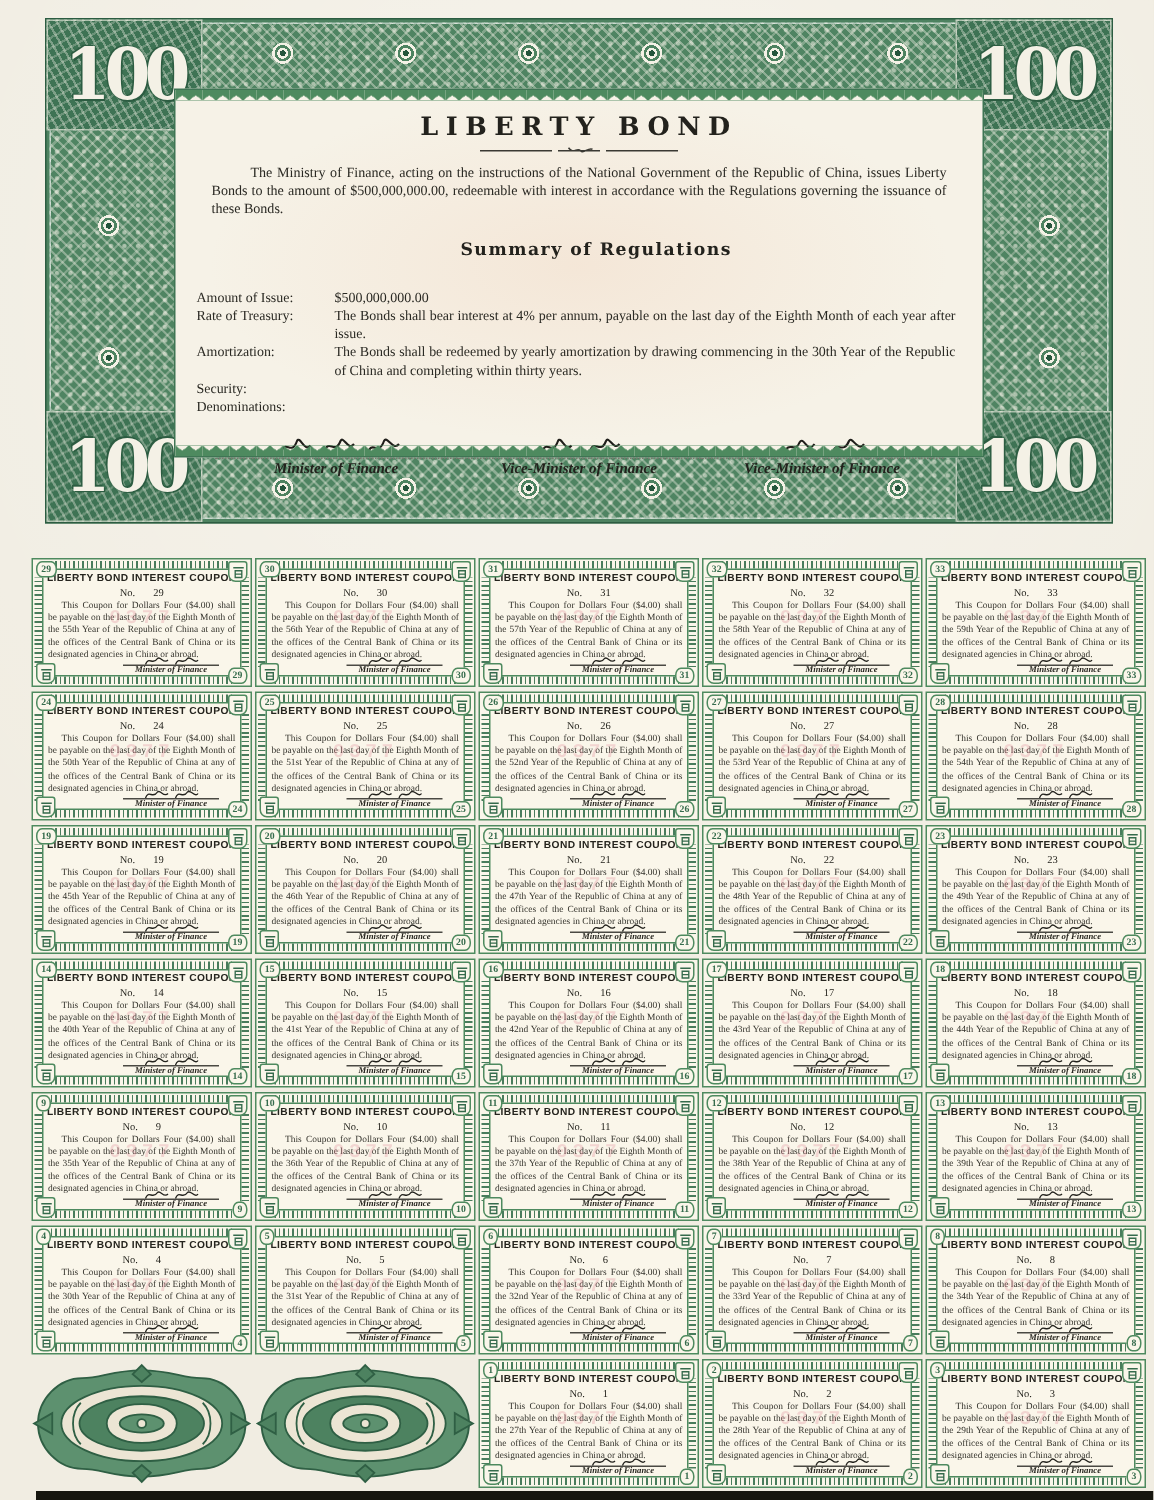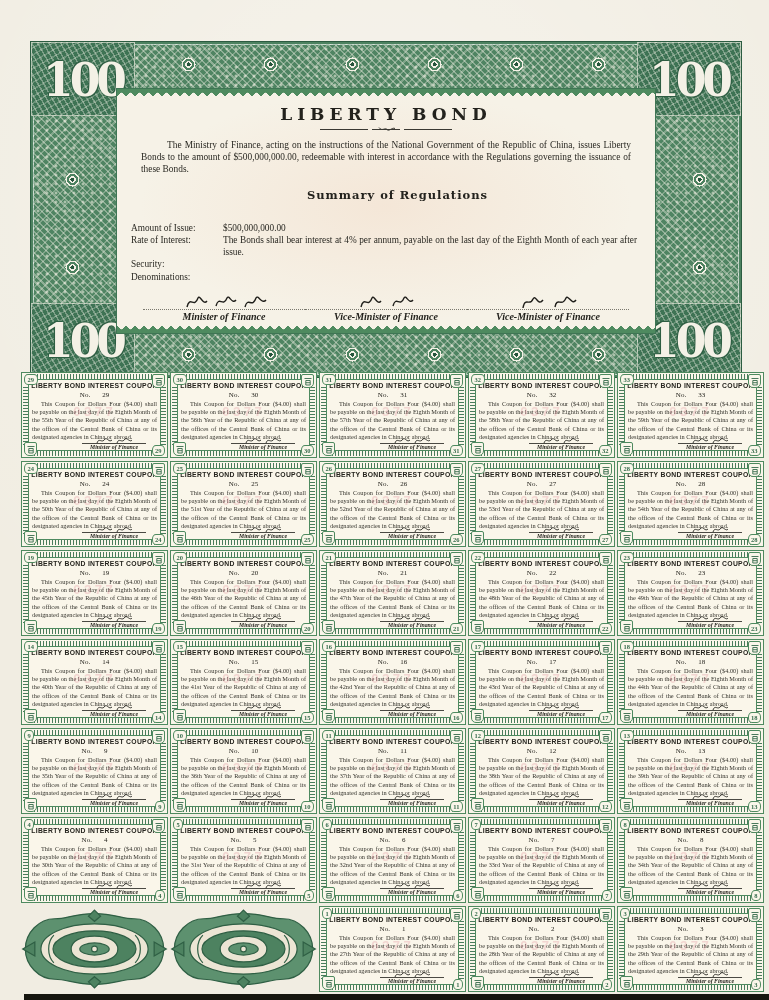--- a/index.html
+++ b/index.html
@@ -1,21 +1,21 @@
 <!DOCTYPE html>
 <html><head>
 <meta charset="utf-8">
 <style>
   html,body{margin:0;padding:0;}
   body{width:769px;height:1000px;background:#f1ede2;font-family:"Liberation Serif",serif;position:relative;overflow:hidden;}
   .sheet{position:absolute;inset:0;background:
     radial-gradient(circle at 50% 20%, rgba(255,255,255,.35), transparent 60%),
     #f1ede2;}
   
-  .bond{position:absolute;left:30px;top:41px;width:710px;height:335px;border:1px solid #2c5c41;background:#4d8260;}
+  .bond{position:absolute;left:30px;top:12px;width:710px;height:335px;border:1px solid #2c5c41;background:#4d8260;}
   .band{position:absolute;inset:2px;border:1px solid rgba(255,255,255,.55);
     background-color:#4f8462;
     background-image:
       radial-gradient(circle at 4px 4px, rgba(246,243,232,.55) 1.2px, transparent 1.8px),
       repeating-linear-gradient(45deg, rgba(246,243,232,.38) 0 1.5px, transparent 1.5px 5px),
       repeating-linear-gradient(-45deg, rgba(246,243,232,.30) 0 1.5px, transparent 1.5px 6px);
     background-size:9px 9px,auto,auto;}
   .corner{position:absolute;width:102px;height:72px;border:1px solid rgba(246,243,232,.6);
     background-color:#3e7354;
     background-image:
@@ -136,22 +136,26 @@
       </div>
       <div class="intro">The Ministry of Finance, acting on the instructions of the National Government of the Republic of China, issues Liberty Bonds to the amount of $500,000,000.00, redeemable with interest in accordance with the Regulations governing the issuance of these Bonds.</div>
       <div class="sum-title">Summary of Regulations</div>
 
       <div class="regs">
         <div class="reg">
           <span class="lab">Amount of Issue:</span>
           <span class="txt">$500,000,000.00</span>
         </div>
         <div class="reg">
-          <span class="lab">Rate of Interest:</span>
+          <span class="lab">Rate of Treasury:</span>
           <span class="txt">The Bonds shall bear interest at 4% per annum, payable on the last day of the Eighth Month of each year after issue.</span>
+        </div>
+        <div class="reg">
+          <span class="lab">Amortization:</span>
+          <span class="txt">The Bonds shall be redeemed by yearly amortization by drawing commencing in the 30th Year of the Republic of China and completing within thirty years.</span>
         </div>
         <div class="reg">
           <span class="lab">Security:</span>
         </div>
         <div class="reg">
           <span class="lab">Denominations:</span>
         </div>
       </div>
 
       <div class="sigs">

